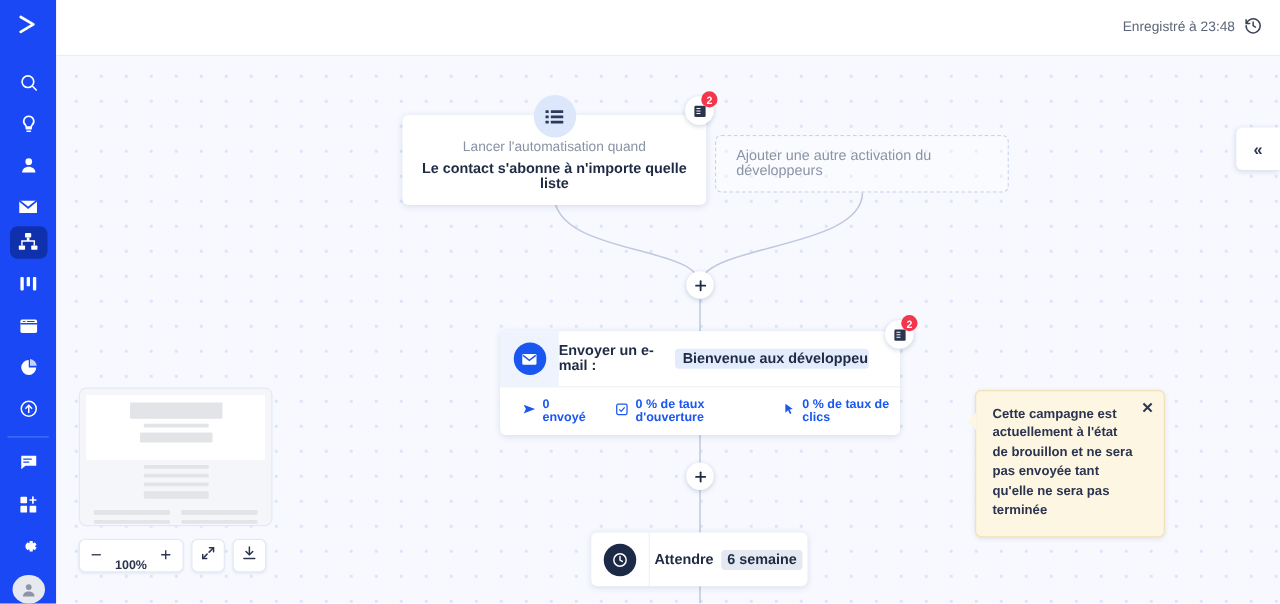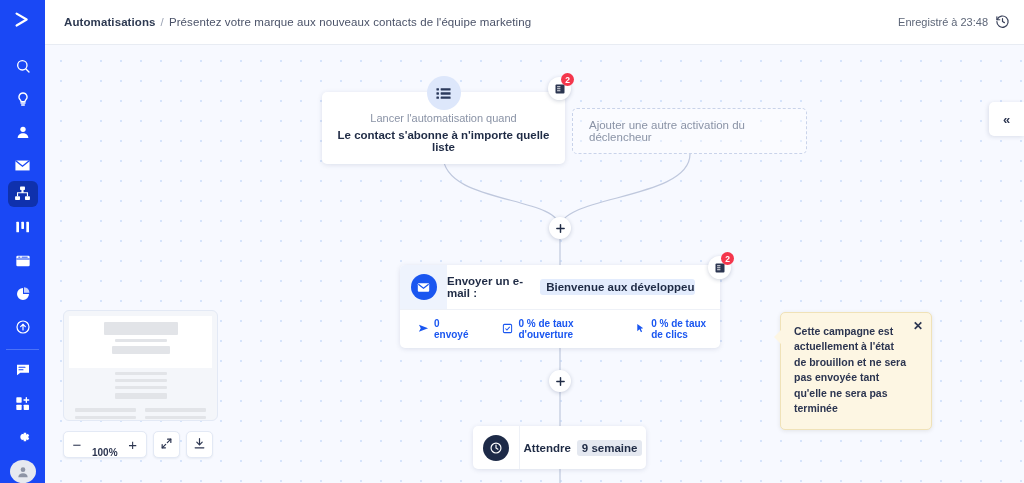--- a/index.html
+++ b/index.html
@@ -171,21 +171,21 @@
     padding-right: 25px;
   }
   .email-chip {
     background: #e3ecfd; color: #1f2b45; border-radius: 3px;
     padding: 2px 6px; font-weight: bold; font-size: 11.5px;
     max-width: 160px; overflow: hidden; white-space: nowrap;
     cursor: pointer;
   }
   .email-stats {
     border-top: 1px solid #eef1f7;
-    display: flex; align-items: center; gap: 34px;
+    display: flex; align-items: center; gap: 24px;
     padding: 8px 0 8px 18px;
   }
   .stat {
     display: flex; align-items: center; gap: 5px;
     font-size: 10px; font-weight: bold; color: #1a56f0;
     cursor: pointer;
   }
 
   
   .tooltip {
@@ -378,23 +378,20 @@
     </div>
     <div class="avatar-btn">
       <svg width="14" height="14" viewBox="0 0 24 24" fill="#8d94a5">
           <circle cx="12" cy="8" r="4"></circle>
           <path d="M4 21c0-4.4 3.6-7 8-7s8 2.6 8 7z"></path>
         </svg>
     </div>
   </nav>
 
   <header class="header">
-    <div class="crumb">
-      <span class="crumb-root">Automatisations</span><span class="crumb-sep">/</span><span class="crumb-leaf">Présentez votre marque aux nouveaux contacts de l'équipe marketing</span>
-    </div>
 
     <div class="header-right">
       <div class="saved">
         <span>Enregistré à 23:48</span>
         <span>
           <svg width="15" height="15" viewBox="0 0 24 24" fill="none" stroke="#39415a" stroke-width="1.9" stroke-linecap="round">
               <path d="M3.6 9A9 9 0 1 1 3 12"></path>
               <polyline points="3 4.5 3 9.2 7.6 9.2"></polyline>
               <path d="M12 7.5V12l3 1.8"></path>
             </svg>
@@ -438,21 +435,21 @@
     </div>
 
     <div class="badge-note" style="left:503px;top:32px;">
       <svg width="12" height="12" viewBox="0 0 24 24" fill="#2b3550">
           <rect x="3" y="3" width="18" height="18" rx="2"></rect>
           <path d="M7 7.5h5M7 11.5h5M7 15.5h5" stroke="#fff" stroke-width="1.8" stroke-linecap="round"></path>
         </svg>
       <span class="badge-count">2</span>
     </div>
 
-    <div class="node-dashed">Ajouter une autre activation du déclencheur</div>
+    <div class="node-dashed">Ajouter une autre activation du développeurs</div>
 
     <div class="plus-btn" style="left:504px;top:172px;">
       <svg width="11" height="11" viewBox="0 0 24 24" stroke="#1f2b45" stroke-width="3.2" stroke-linecap="round">
           <line x1="12" y1="4" x2="12" y2="20"></line>
           <line x1="4" y1="12" x2="20" y2="12"></line>
         </svg>
     </div>
 
     <div class="node-email">
       <div class="email-top">
@@ -516,21 +513,21 @@
       <div class="wait-ico-wrap">
         <div class="wait-circle">
           <svg width="14" height="14" viewBox="0 0 24 24" fill="none" stroke="#fff" stroke-width="2" stroke-linecap="round">
               <circle cx="12" cy="12" r="8.5"></circle>
               <path d="M12 7.2V12l3.2 2"></path>
             </svg>
         </div>
       </div>
       <div class="wait-body">
         <span>Attendre</span>
-        <span class="wait-chip">9 semaine</span>
+        <span class="wait-chip">6 semaine</span>
       </div>
     </div>
 
     <div class="preview">
       <div class="pv-head">
         <div class="pv-bar" style="width:74px;height:13px;"></div>
         <div class="pv-bar" style="width:52px;height:3px;"></div>
         <div class="pv-bar" style="width:58px;height:8px;"></div>
       </div>
       <div style="padding:0 18px;">

